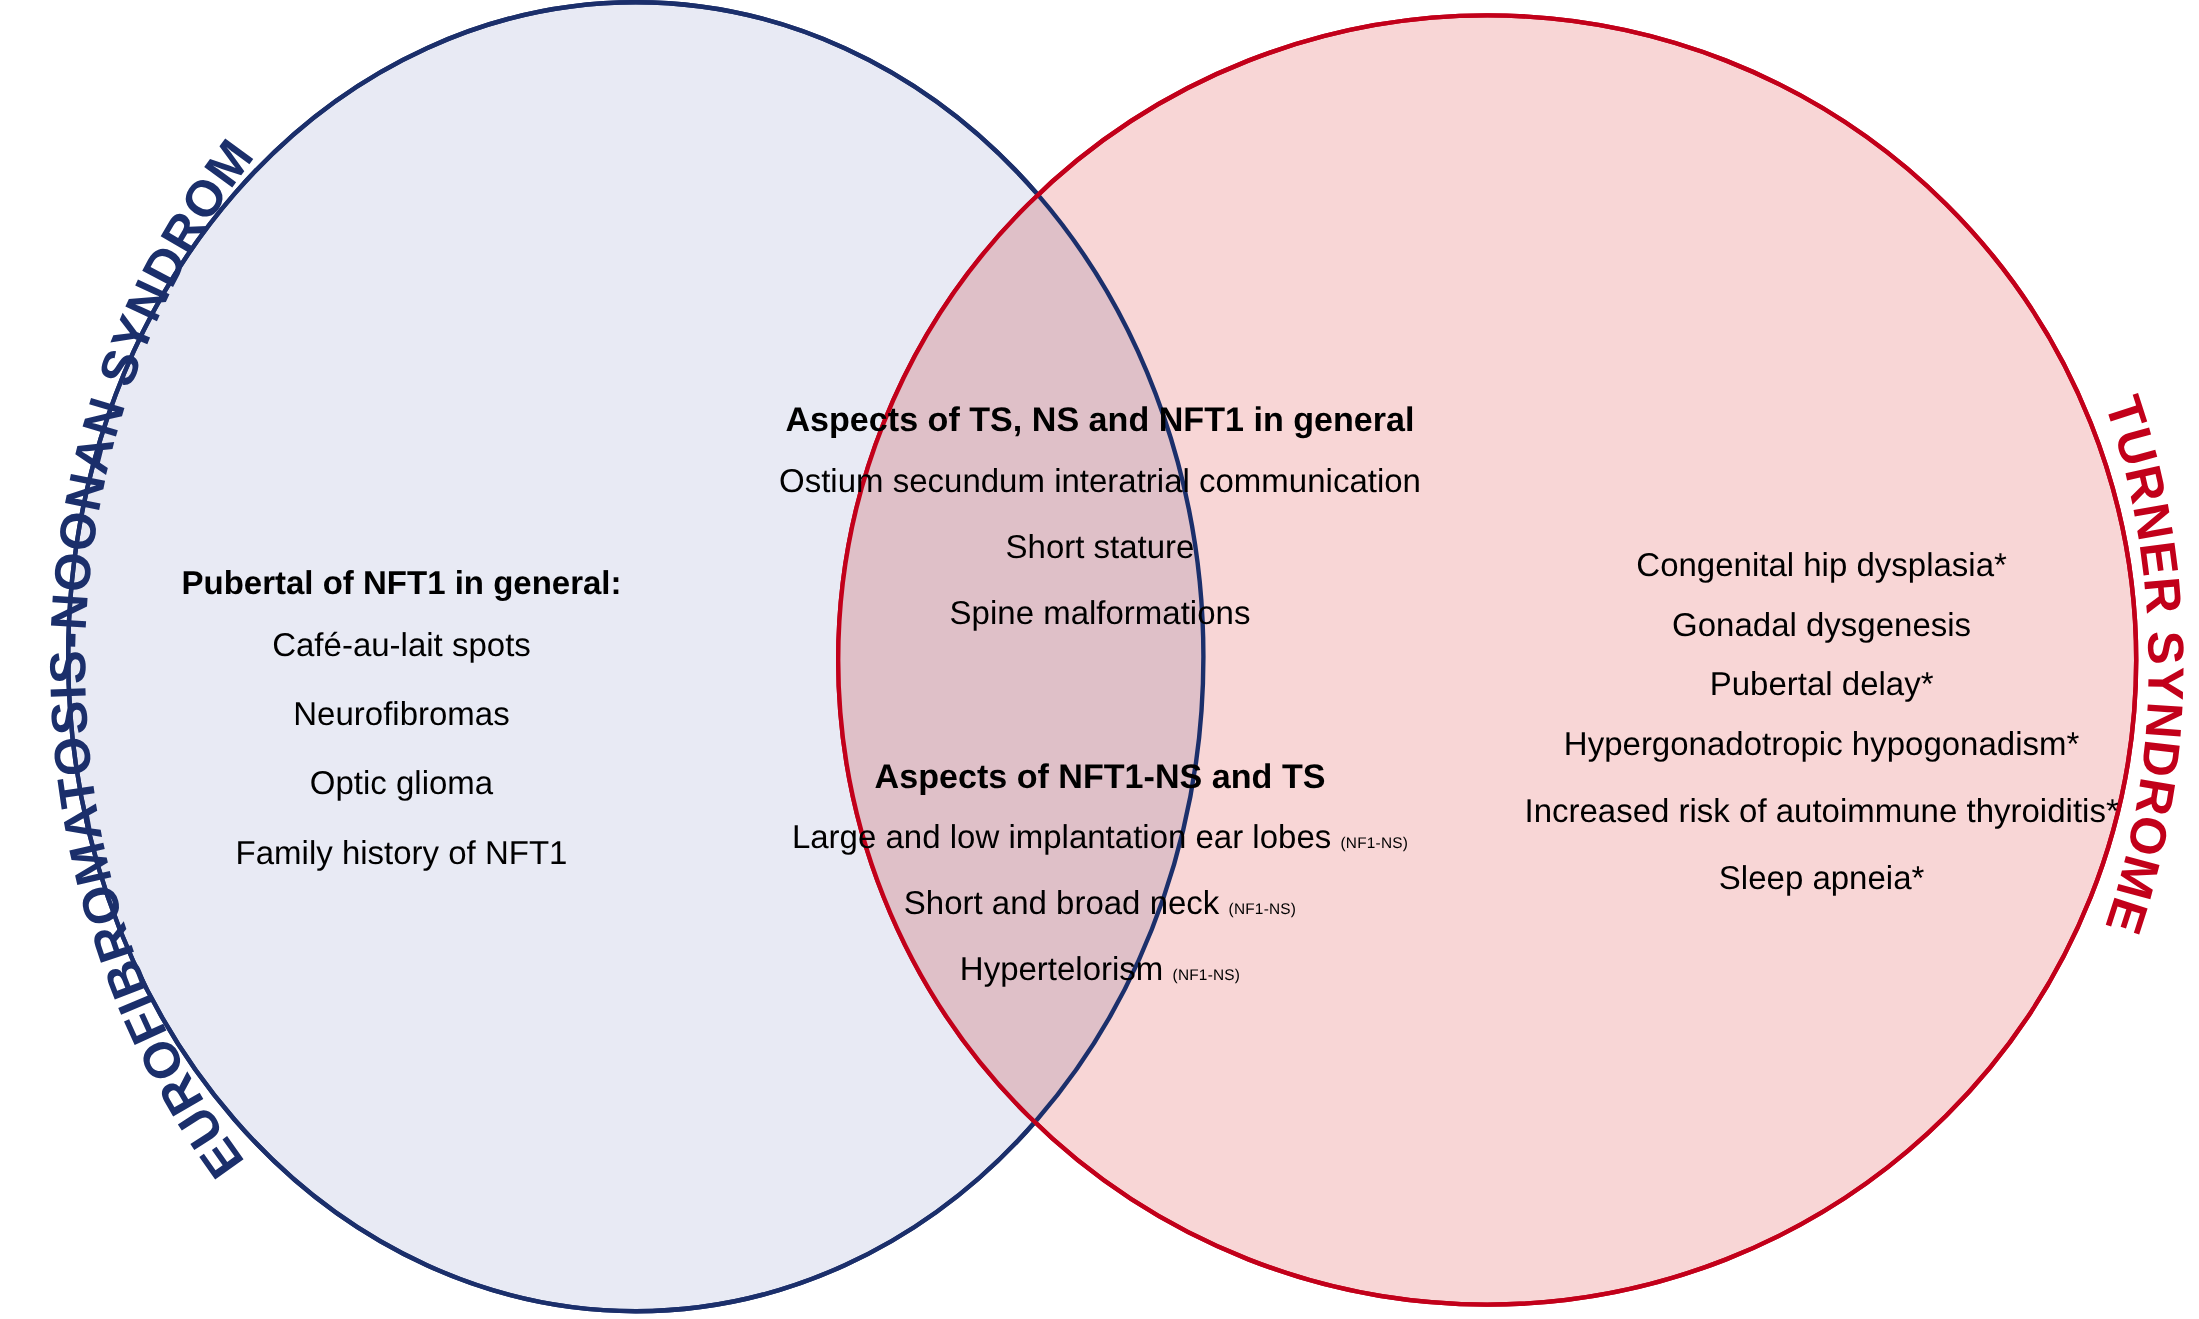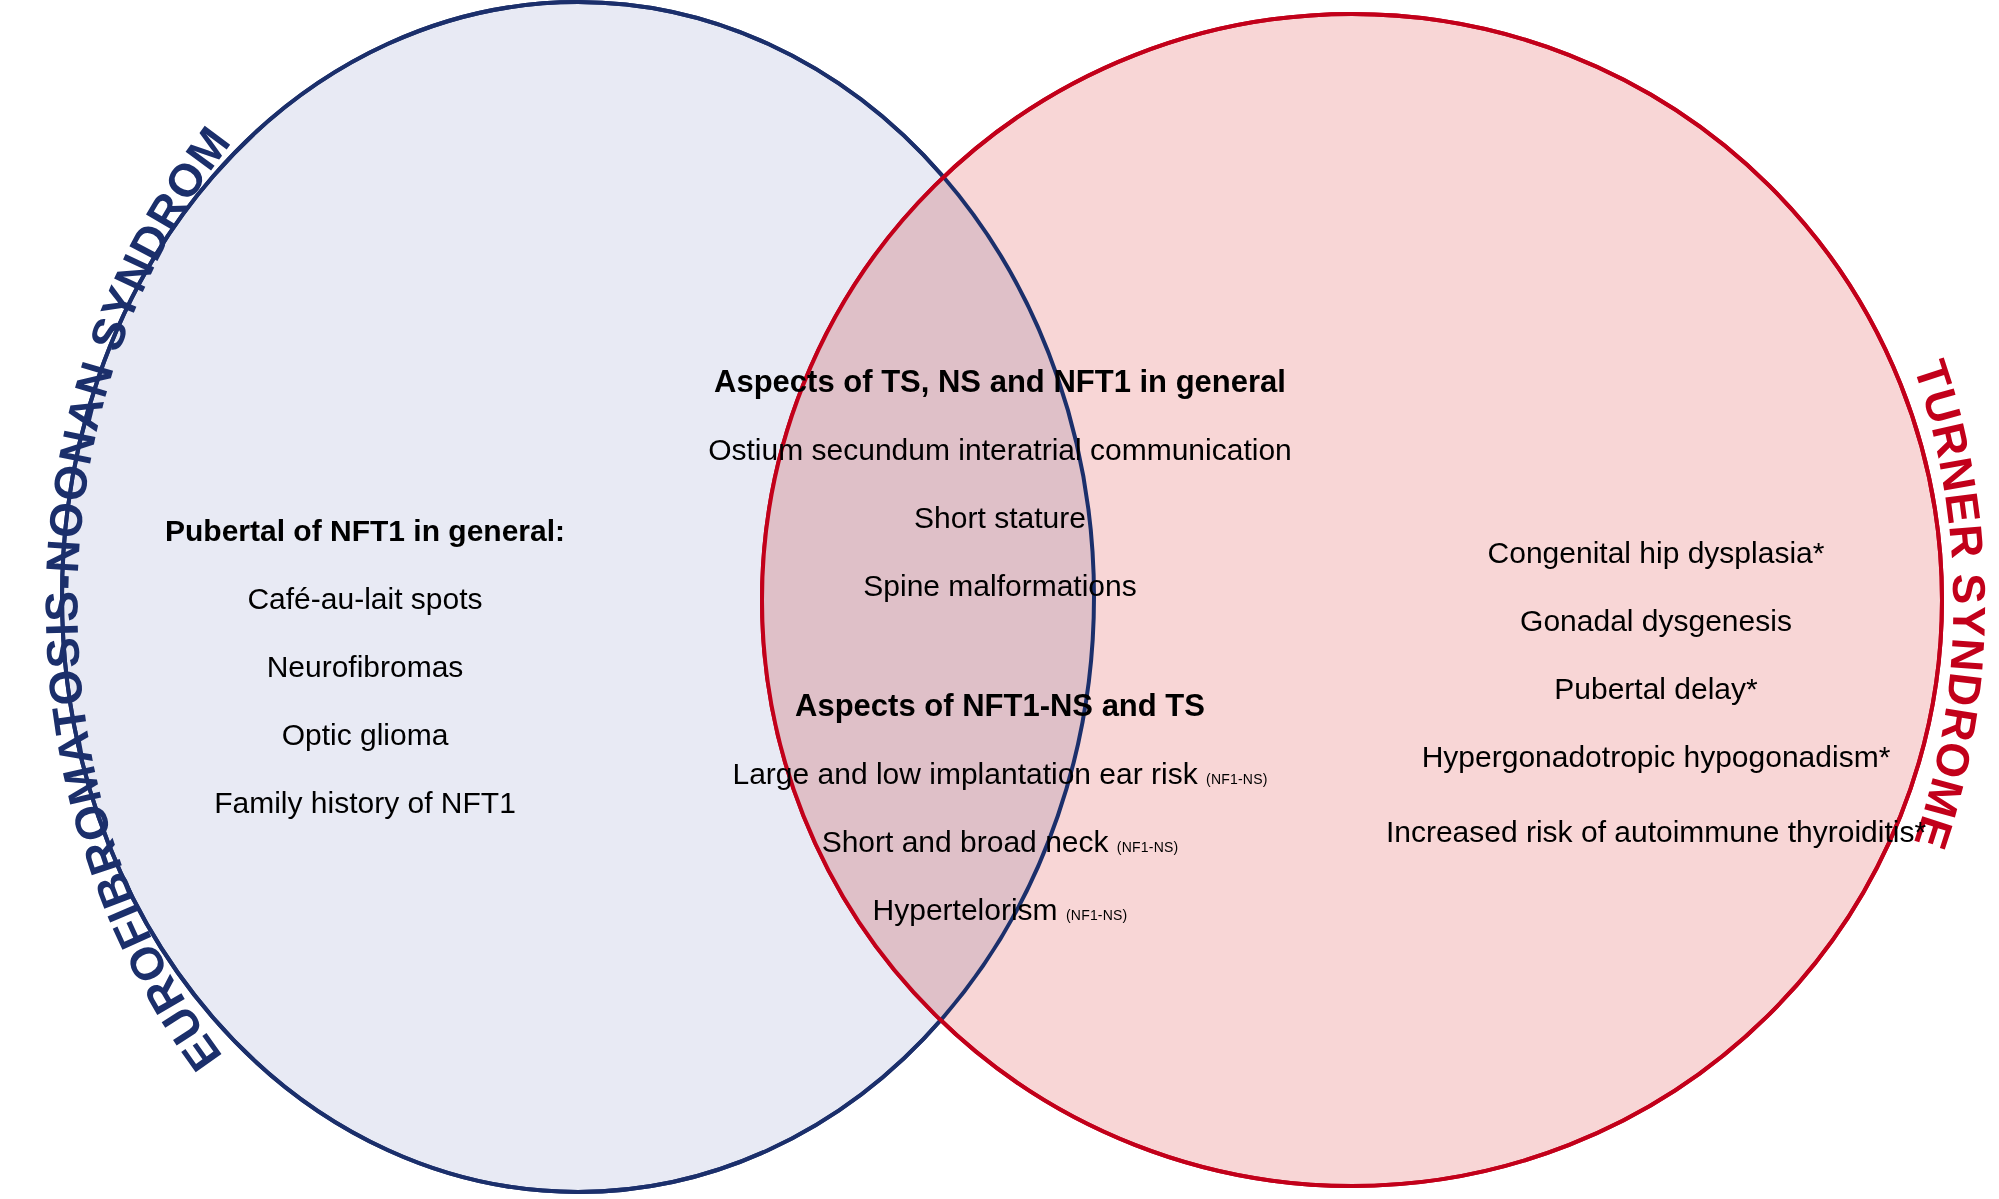--- a/index.html
+++ b/index.html
@@ -73,21 +73,20 @@
     font-size: 30px;
     margin-bottom: 26px;
     white-space: nowrap;
   }
   #center-block-a .hdr, #center-block-b .hdr { font-size: 31px; }
 
   .item {
     font-size: 30px;
     margin-bottom: 30px;
     white-space: nowrap;
-    margin-top: 38px;
   }
   .item:last-child { margin-bottom: 0; }
 
   .item .note {
     font-size: 14px;
     letter-spacing: 0.2px;
   }
 
   #left-block .item { margin-bottom: 33px; }
   #right-block .item { margin-bottom: 24px; }
@@ -163,35 +162,36 @@
         <span>Short stature</span>
       </div>
       <div class="item">
         <span>Spine malformations</span>
       </div>
     </div>
 
     <div class="col" id="center-block-b">
       <div class="hdr">Aspects of NFT1-NS and TS</div>
       <div class="item">
-        <span>Large and low implantation ear risk</span>
+        <span>Large and low implantation ear lobes</span>
         <span class="note">(NF1-NS)</span>
       </div>
       <div class="item">
         <span>Short and broad neck</span>
         <span class="note">(NF1-NS)</span>
       </div>
       <div class="item">
         <span>Hypertelorism</span>
         <span class="note">(NF1-NS)</span>
       </div>
     </div>
 
     <div class="col" id="right-block">
       <div class="item">Congenital hip dysplasia*</div>
       <div class="item">Gonadal dysgenesis</div>
       <div class="item">Pubertal delay*</div>
       <div class="item">Hypergonadotropic hypogonadism*</div>
       <div class="item wrapline">Increased risk of autoimmune thyroiditis*</div>
+      <div class="item">Sleep apneia*</div>
     </div>
 
   </div>
 </div>
 
 </body></html>

